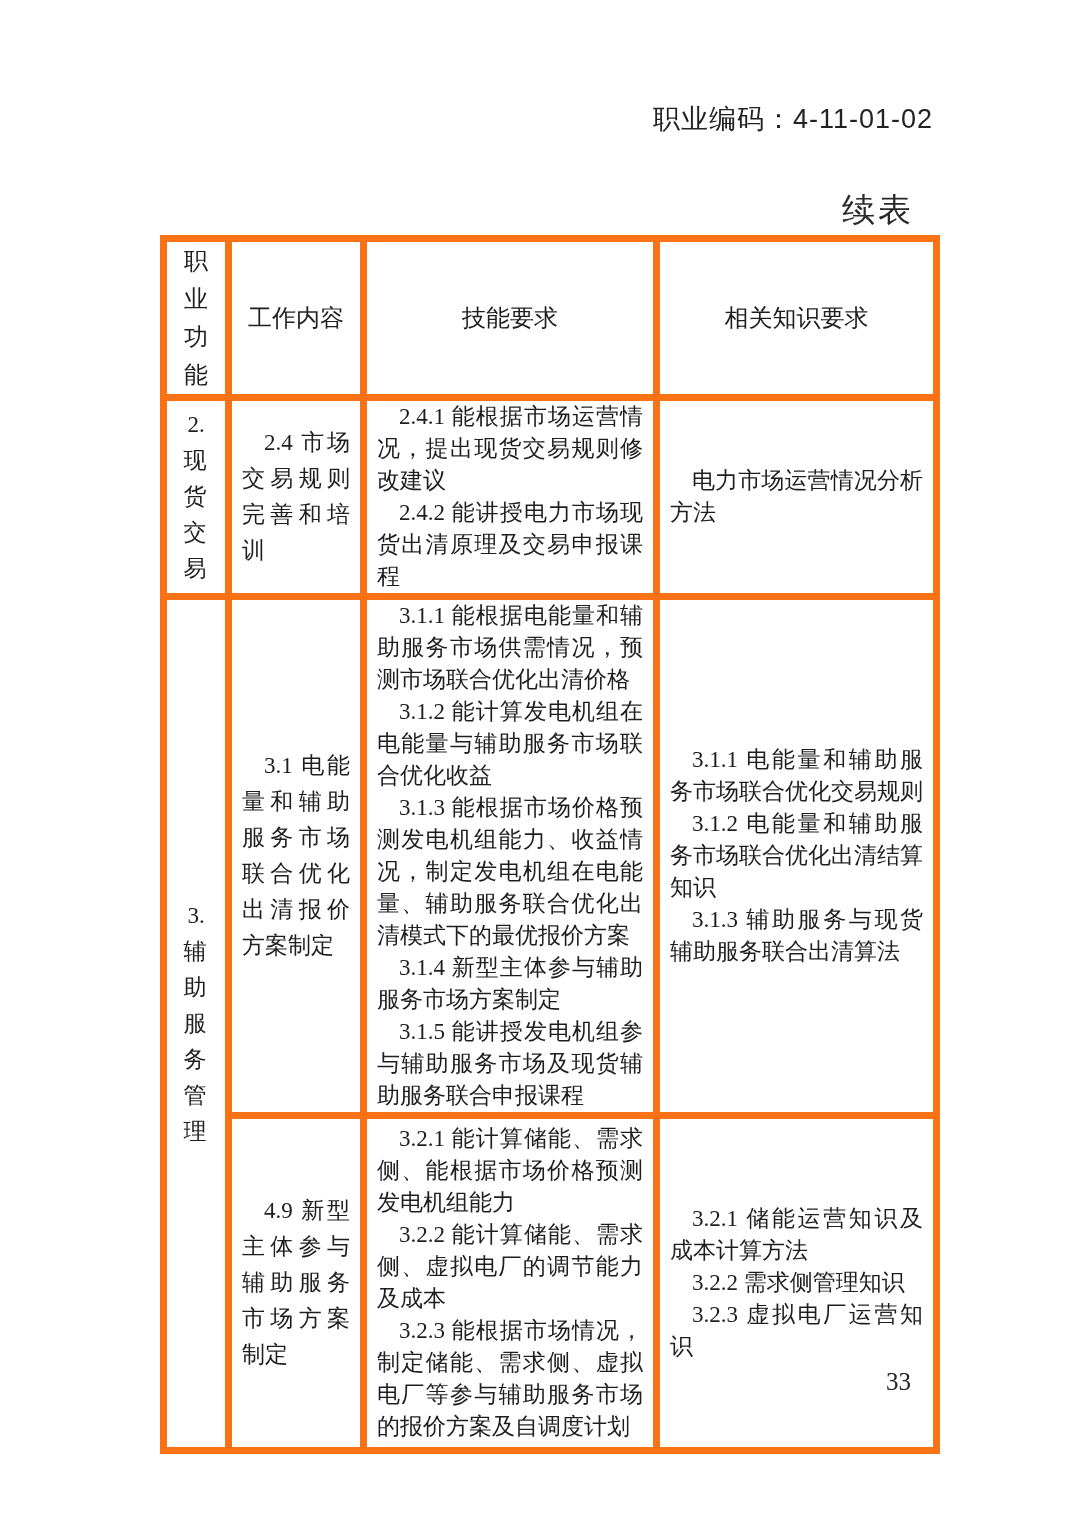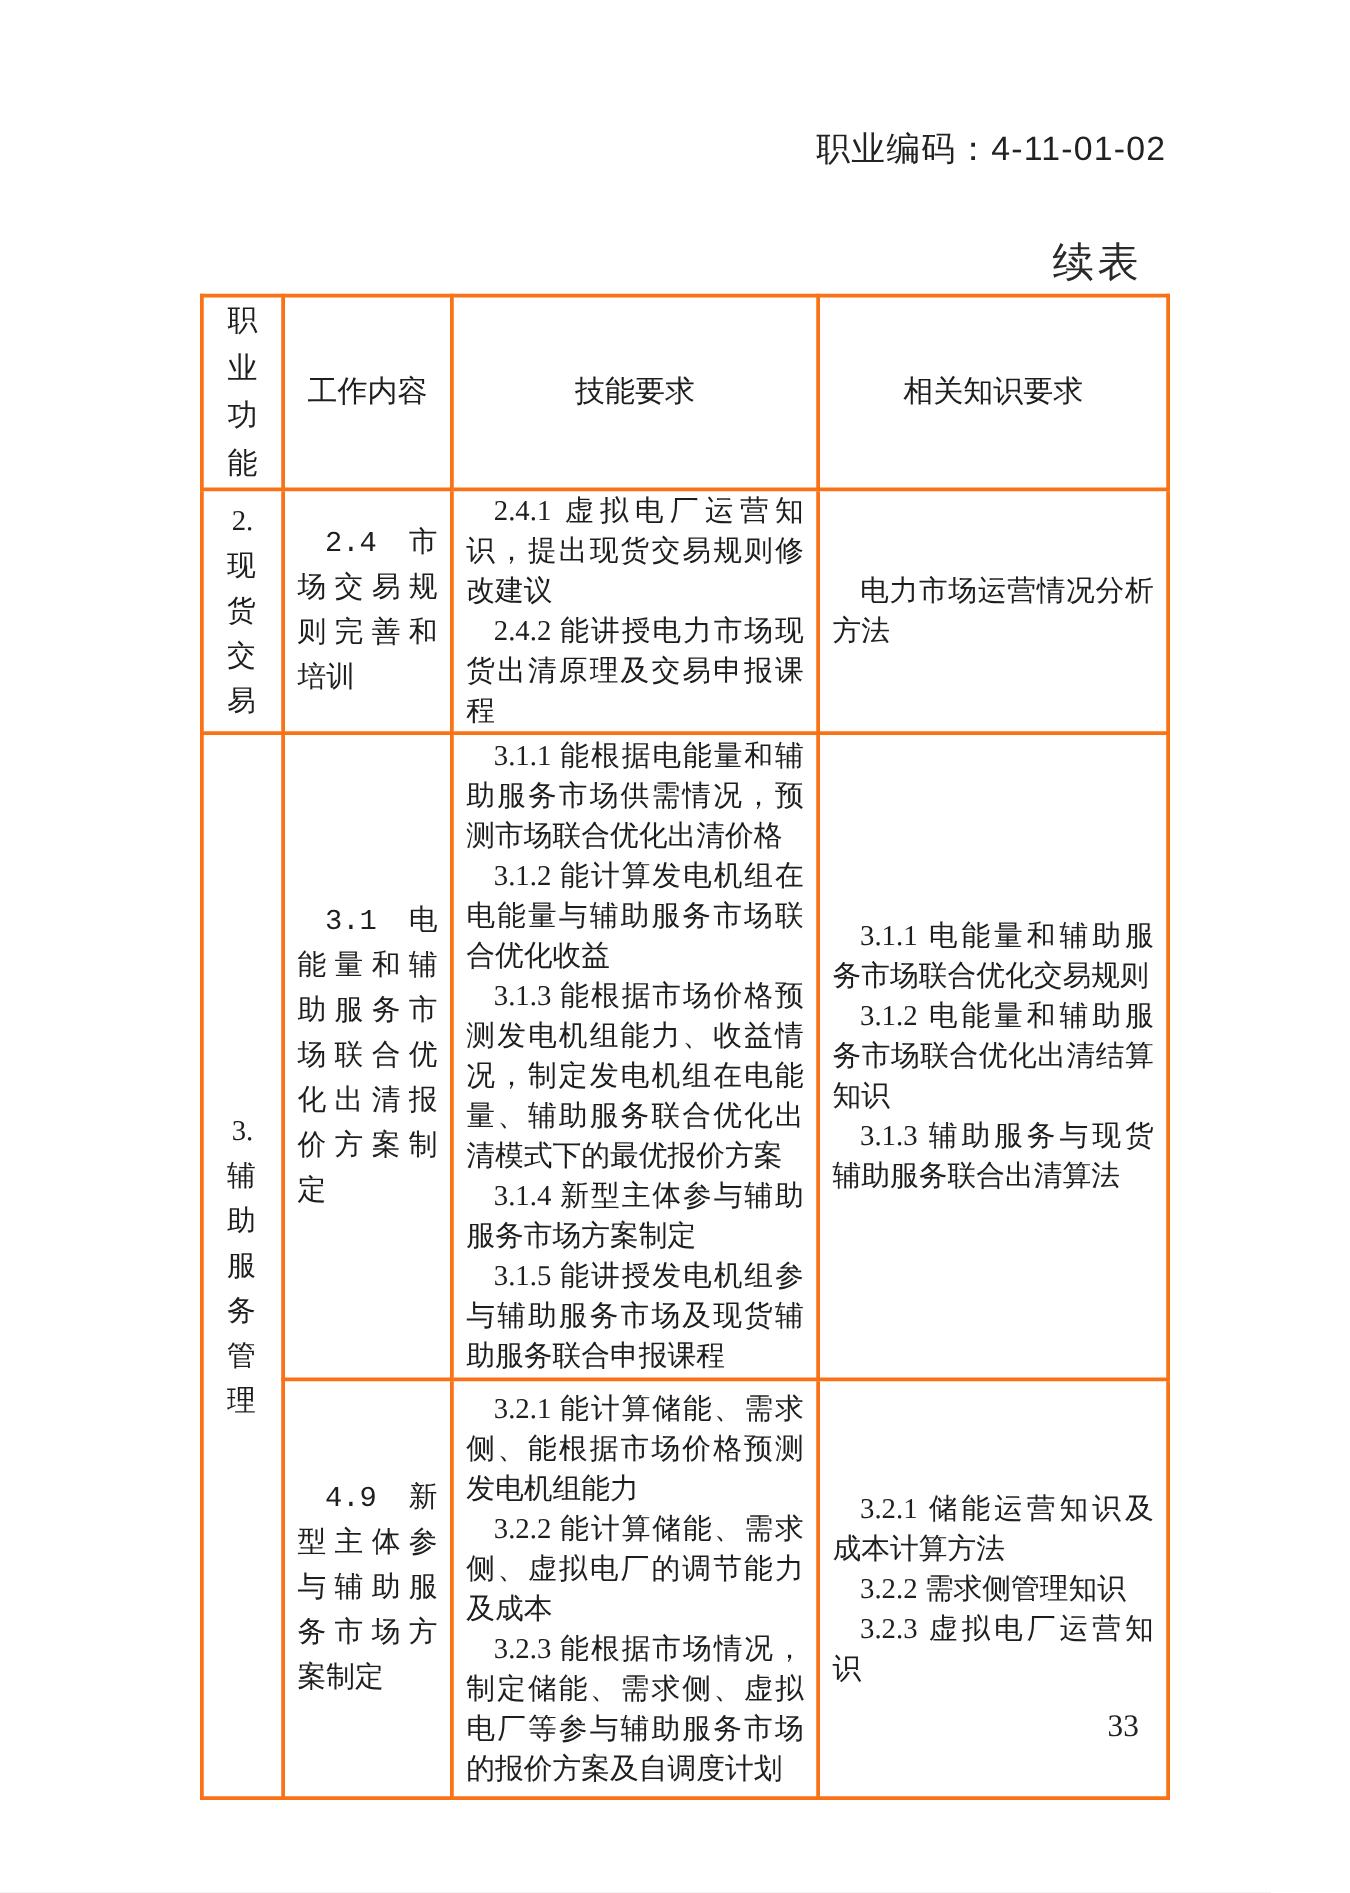--- a/index.html
+++ b/index.html
@@ -37,21 +37,21 @@
   table.std {
     position: absolute;
     left: 160px;
     top: 235px;
     width: 773px;
     border-collapse: collapse;
     table-layout: fixed;
     font-size: 23px;
   }
   table.std th, table.std td {
-    border: 3px solid #f97316;
+    border: 7px solid #f97316;
     vertical-align: middle;
     padding: 0 10px;
     box-sizing: border-box;
     font-weight: normal;
   }
   table.std {
     border: 2px solid #2a2a2a;
   }
   table.std tr.head th {
     text-align: center;
@@ -77,21 +77,21 @@
     text-align: left;
   }
   td.work-cell p,
   td.skill-cell p,
   td.know-cell p {
     margin: 0;
     text-align: justify;
     text-indent: 22px;
     line-height: 32px;
   }
-  td.work-cell p { line-height: 36px; font-family: Liberation Mono, monospace; }
+  td.work-cell p { line-height: 36px; }
   .page-number {
     position: absolute;
     top: 1368px;
     right: 169px;
     font-size: 25px;
     color: #222;
   }
 </style>
 </head>
 <body>
@@ -120,21 +120,21 @@
 
     <tr style="height:180px">
       <td class="func-cell">
         <div class="func-num">2.</div>
         <div class="func-name">现货交易</div>
       </td>
       <td class="work-cell">
         <p>2.4 市场交易规则完善和培训</p>
       </td>
       <td class="skill-cell">
-        <p>2.4.1 虚拟电厂运营知识，提出现货交易规则修改建议</p>
+        <p>2.4.1 能根据市场运营情况，提出现货交易规则修改建议</p>
         <p>2.4.2 能讲授电力市场现货出清原理及交易申报课程</p>
       </td>
       <td class="know-cell">
         <p>电力市场运营情况分析方法</p>
       </td>
     </tr>
 
     <tr style="height:517px">
       <td class="func-cell" rowspan="2">
         <div class="func-num">3.</div>

